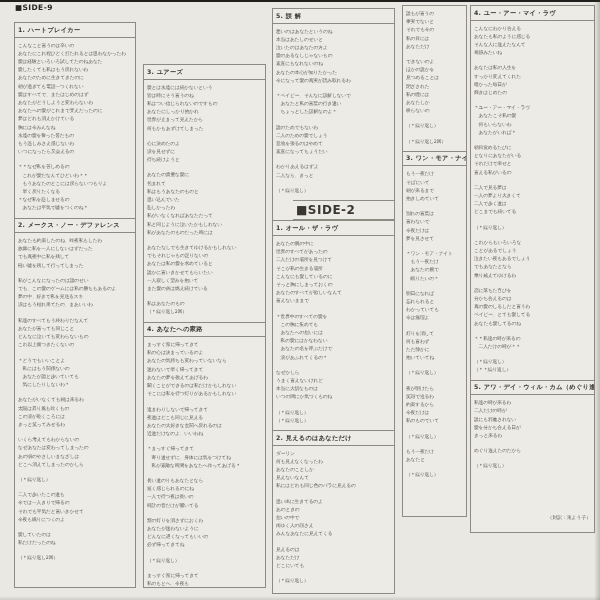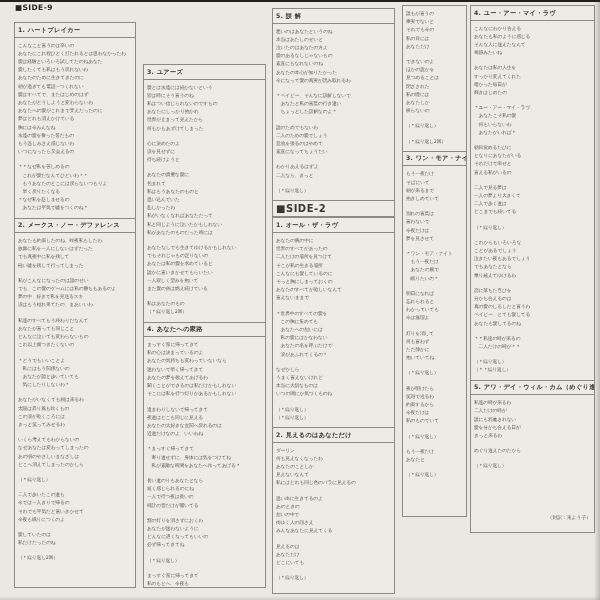--- a/index.html
+++ b/index.html
@@ -19,21 +19,21 @@
     box-sizing:border-box;overflow:hidden;}
   .col1{left:14px;top:22px;width:122px;height:566px;}
   .col2{left:143px;top:64px;width:123px;height:524px;}
   .col3{left:272px;top:8px;width:123px;height:586px;}
   .col4{left:402px;top:5px;width:65px;height:512px;}
   .col5{left:470px;top:5px;width:125px;height:528px;}
   .hdr{font-size:6.2px;font-weight:bold;color:#39372f;padding:2.5px 3px 2px;
     border-bottom:1px solid #8d8a81;white-space:nowrap;overflow:hidden;
     letter-spacing:0.3px;}
   .section:not(:first-child) .hdr{border-top:1px solid #8d8a81;}
-  .side-row .hdr{font-size:10px;letter-spacing:0.5px;}
+  .side-row .hdr{font-size:12px;letter-spacing:0.5px;margin-left:20px;}
   .lines{padding:4px 3px 5px;}
   .ln{font-size:4.8px;line-height:8.2px;color:#5d5b53;white-space:nowrap;
     overflow:hidden;letter-spacing:-0.2px;}
   .ln.gap{height:7px;}
   .credit{position:absolute;left:470px;top:514px;width:121px;text-align:right;
     font-size:4.8px;color:#5d5b53;}
 </style>
 </head>
 <body>
 

